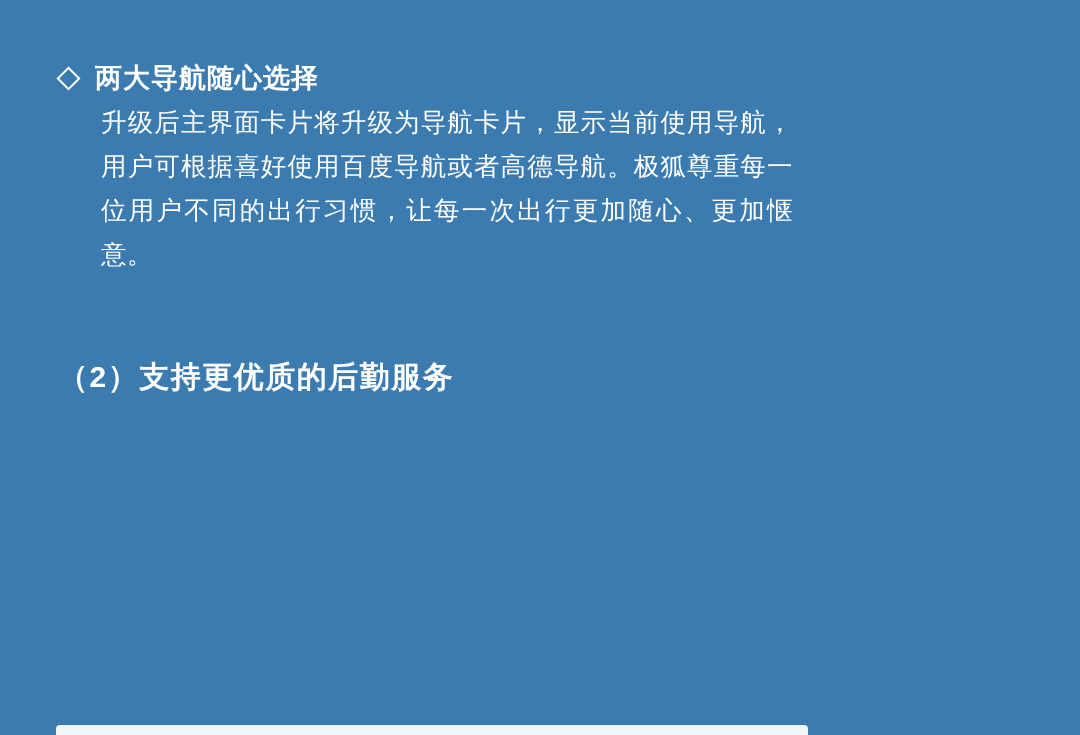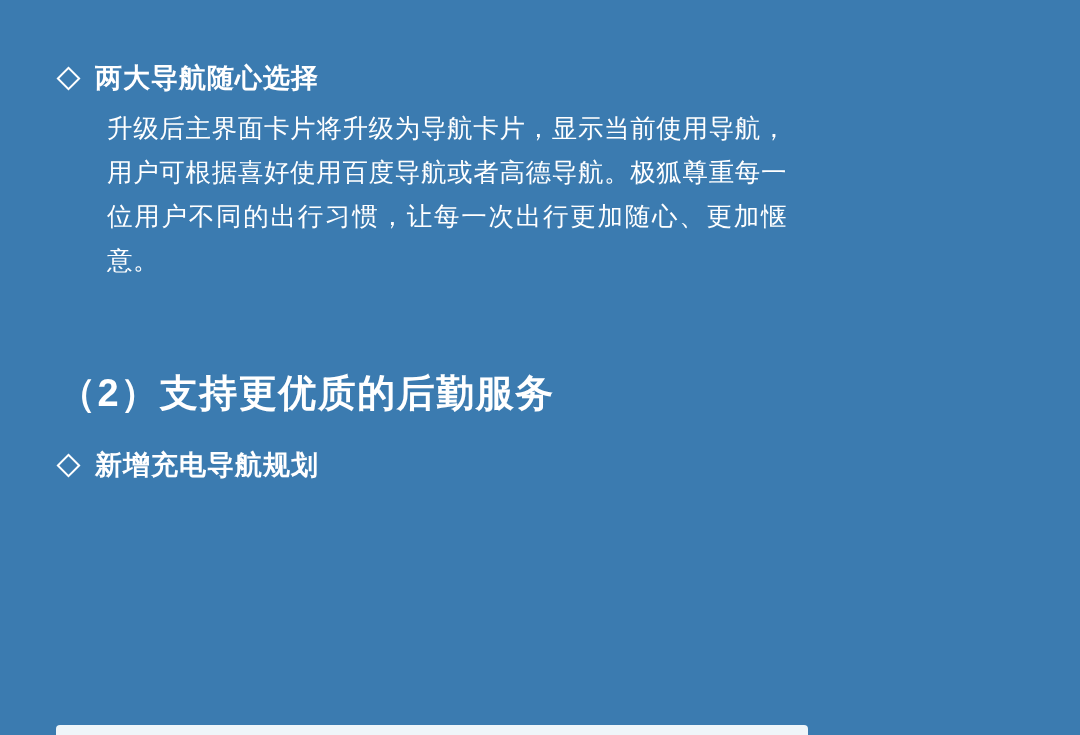--- a/index.html
+++ b/index.html
@@ -46,31 +46,31 @@
     letter-spacing: 1px;
     line-height: 1.2;
     white-space: nowrap;
   }
 
   
   .paragraph {
     font-size: 25.5px;
     line-height: 1.72;
     letter-spacing: 0.5px;
-    margin: 13px;
+    margin: 7px;
     padding-left: 38px;
     padding-right: 8px;
     text-align: justify;
     text-justify: inter-ideograph;
     font-weight: 400;
   }
 
   
   .section-heading {
-    font-size: 38px;
+    font-size: 30px;
     font-weight: bold;
     letter-spacing: 1.5px;
     margin: 0;
     padding-left: 2px;
     line-height: 1.25;
     white-space: nowrap;
   }
 
   .block-1 { margin-bottom: 0; }
   .spacer-a { height: 74px; }
@@ -99,21 +99,17 @@
   </div>
 
   <p class="paragraph">升级后主界面卡片将升级为导航卡片，显示当前使用导航，用户可根据喜好使用百度导航或者高德导航。极狐尊重每一位用户不同的出行习惯，让每一次出行更加随心、更加惬意。</p>
 
   <div class="spacer-a"></div>
 
   <h2 class="section-heading">（2）支持更优质的后勤服务</h2>
 
   <div class="spacer-b"></div>
 
-  <div class="sub-heading">
-    <span class="diamond"></span>
-    <span class="sub-heading-text">新增充电导航规划</span>
-  </div>
 
 
   <div class="bottom-panel"></div>
 
 </div>
 
 </body></html>

